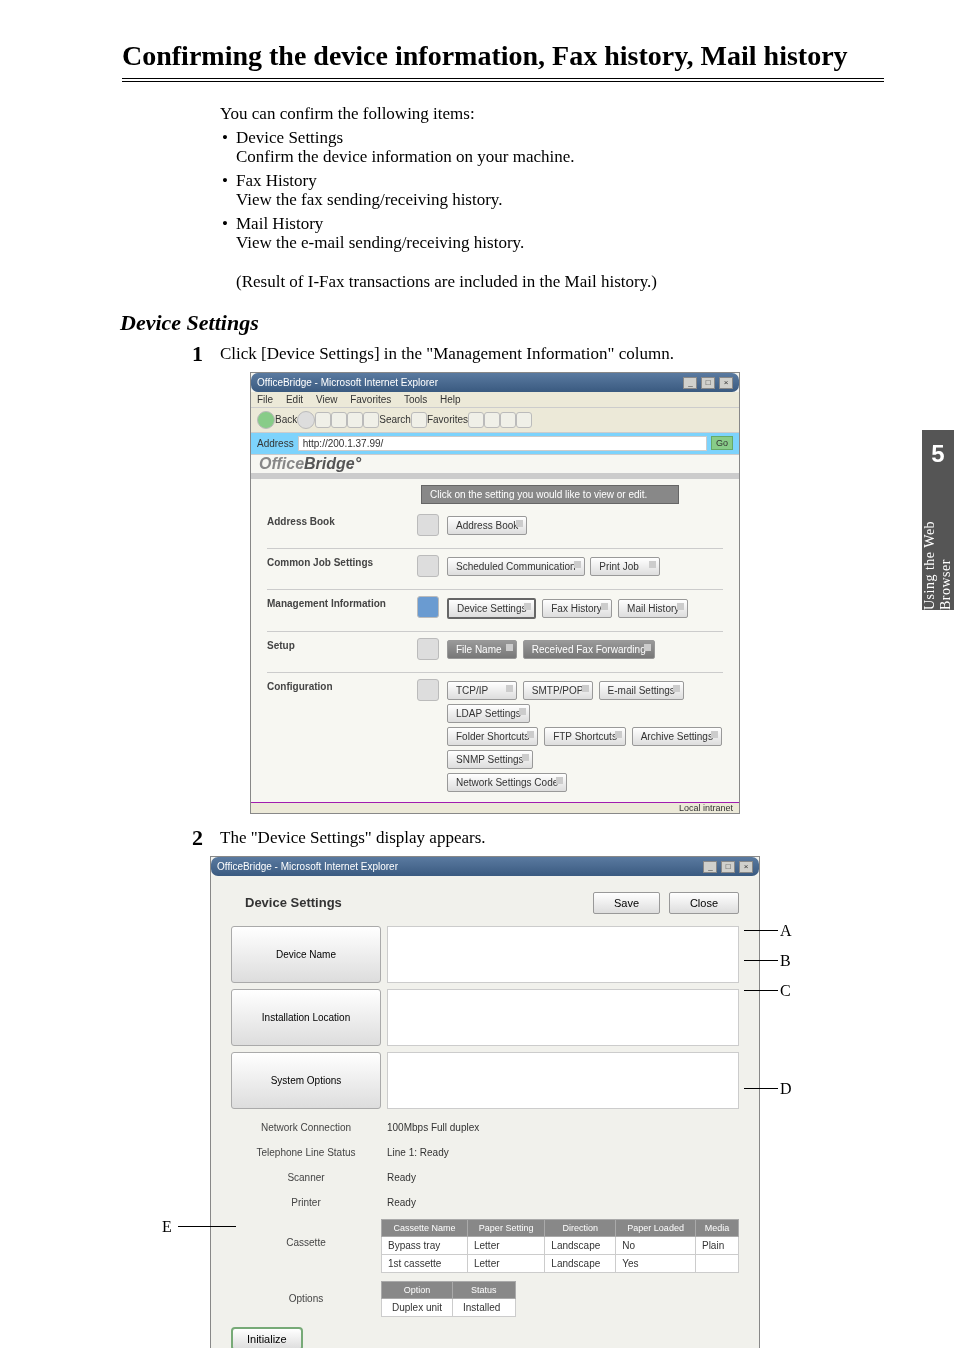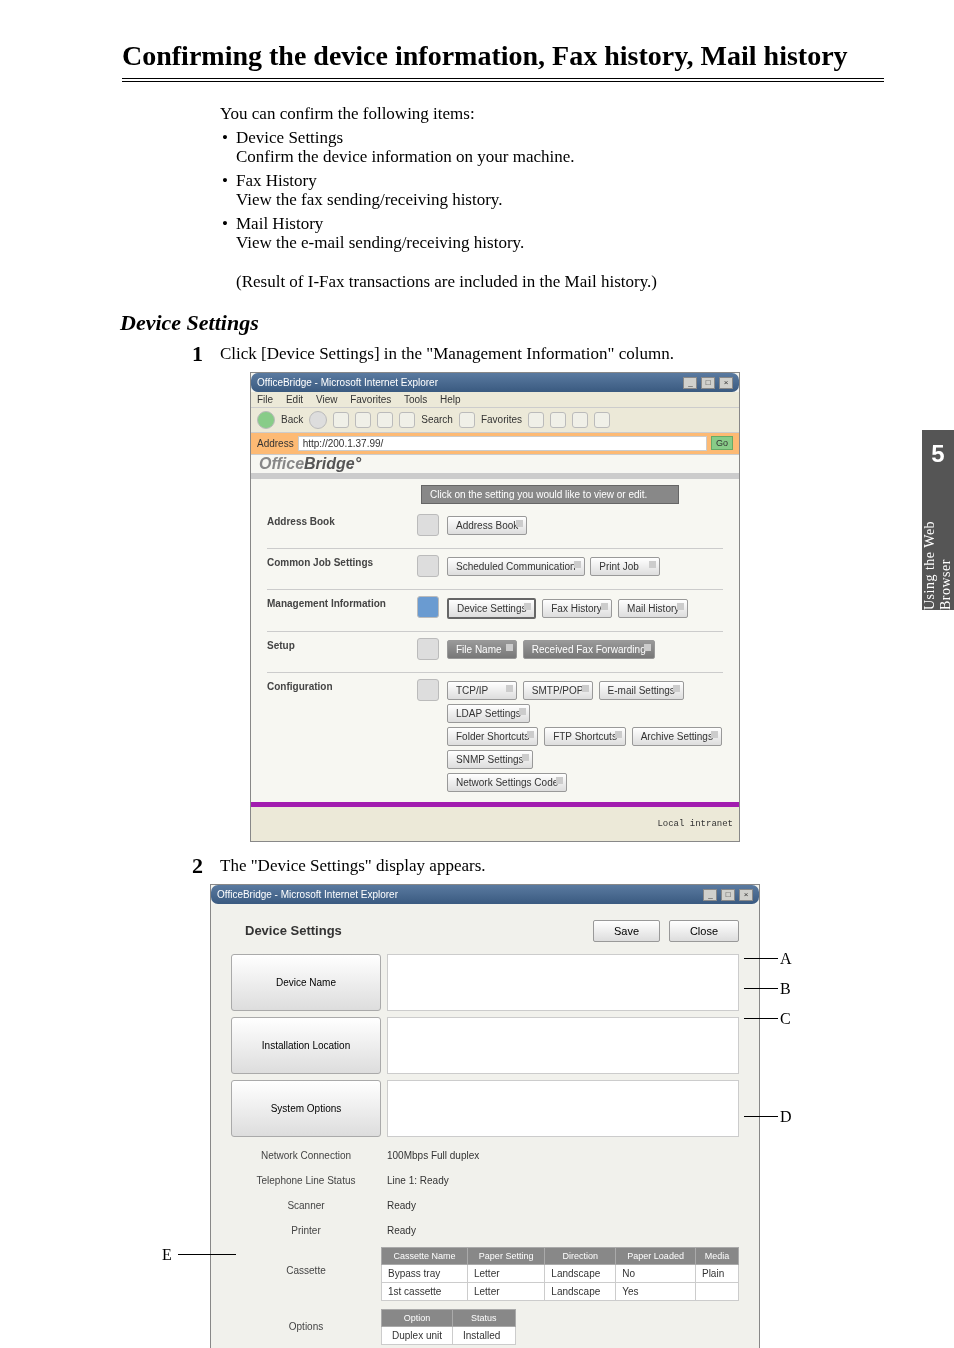--- a/index.html
+++ b/index.html
@@ -123,50 +123,50 @@
     font-size:8px;
     color:#333;
     margin-left:1px;
   }
   .menubar {
     background:#ece9d8; padding:2px 6px; font-size:10px; color:#333;
   }
   .menubar span{margin-right:10px;}
   .toolbar {
     background:#ece9d8; padding:3px 6px; border-top:1px solid #ccc; border-bottom:1px solid #ccc;
-    display:flex; align-items:center; gap:6px;
+    display:flex; align-items:center; 
   }
   .toolbar .iconb {
     width:16px;height:16px;border:1px solid #bbb;border-radius:3px;background:#f0f0e8;display:inline-block;
   }
   .toolbar .backbtn{background:#8c8;width:18px;height:18px;border-radius:50%;}
   .toolbar .fwdbtn{background:#ddd;width:18px;height:18px;border-radius:50%;}
   .addrbar{
-    background:#fdba74; padding:3px 6px; display:flex; align-items:center; gap:4px; border-bottom:1px solid #ccc;
+    background:#7dd3fc; padding:3px 6px; display:flex; align-items:center; gap:4px; border-bottom:1px solid #ccc;
   }
   .addrbar .addrfield{flex:1;background:#fff;border:1px solid #ccc;padding:1px 4px;font-size:10px;}
   .gobtn{background:#8c8;border:1px solid #6a6;padding:1px 4px;font-size:9px;}
   .ob-body{background:#f7f7f2;padding:0;}
   .ob-logo{padding:0 8px;font-weight:bold;font-size:16px;font-style:italic;color:#555;}
   .ob-logo .o{color:#888;}
   .gray-bar{background:#ccc;height:6px;}
   .msg-bar{background:#888;color:#fff;padding:3px 8px;font-size:10px;margin:6px 60px 6px 170px;border:1px solid #666;}
   .ob-section{display:flex;padding:4px 10px 8px 16px;}
   .ob-sec-label{width:150px;font-size:10px;font-weight:bold;color:#444;padding-top:2px;}
   .ob-sec-icon{width:30px;}
   .ob-sec-icon .ic{width:22px;height:22px;background:#ddd;border:1px solid #bbb;border-radius:3px;display:inline-block;}
   .ob-sec-content{flex:1;}
   .ob-btn{
     display:inline-block;background:linear-gradient(#fff,#ddd);border:1px solid #999;border-radius:2px;
     padding:3px 8px;font-size:10px;color:#333;margin:2px 3px 2px 0;min-width:70px;text-align:left;position:relative;
   }
   .ob-btn::after{content:"";position:absolute;right:3px;top:3px;width:7px;height:7px;background:#ccc;}
   .ob-btn.dark{background:linear-gradient(#999,#777);color:#fff;}
   .ob-sec-divider{border-top:1px solid #ccc;margin:2px 16px;}
-  .statusbar{background:#ece9d8;border-top:5px solid #a21caf;padding:12px 6px;display:flex;justify-content:space-between;font-size:9px;font-family:Liberation Mono, monospace;}
+  .statusbar{background:#ece9d8;border-top:1px solid #a21caf;padding:0 6px;display:flex;justify-content:space-between;font-size:9px;}
 
   
   .shot2-wrap{position:relative;margin:8px 0 0 90px;}
   .shot2{
     width:550px;
     border:1px solid #888;
     background:#f5f5f0;
     font-family: Tahoma, Arial, sans-serif;
     font-size:10px;
   }

